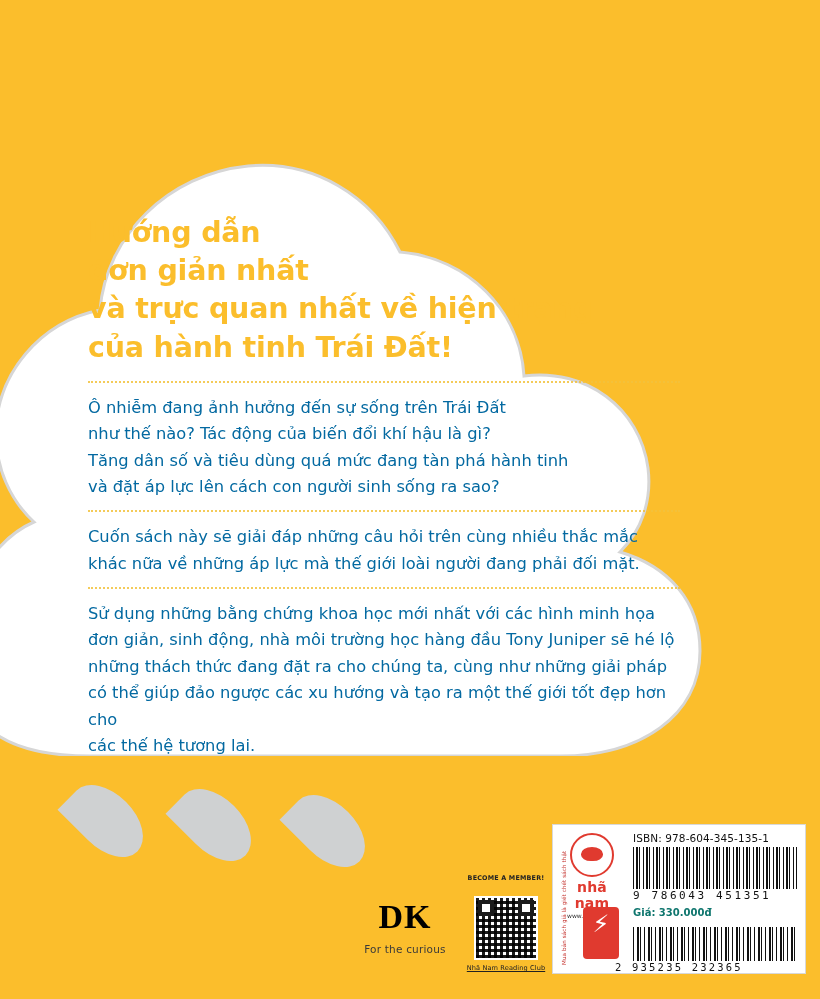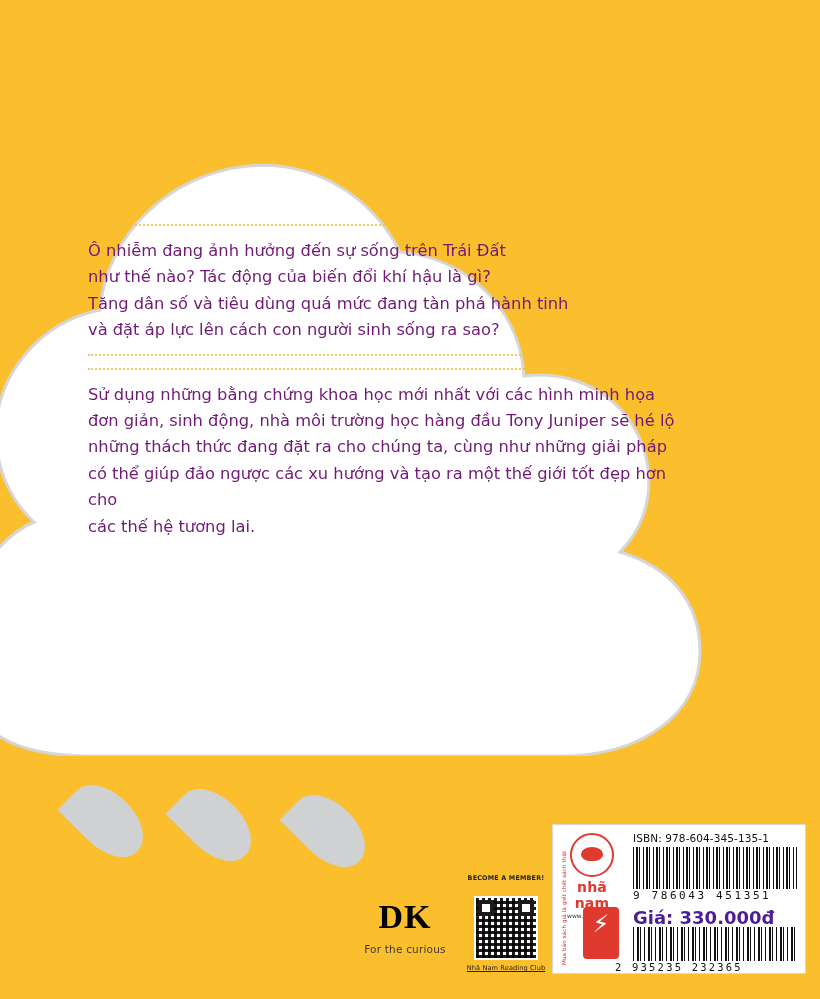--- a/index.html
+++ b/index.html
@@ -50,21 +50,21 @@
 
   .rule {
     border: none;
     border-top: 2px dotted #f3c23d;
     margin: 10px 0 12px 0;
     width: 100%;
     opacity: .85;
   }
 
   .body-text {
-    color: #701a75;
+    color: #0369a1;
     font-size: 16.3px;
     line-height: 1.62;
     margin: 0;
     white-space: pre-line;
   }
 
   
   .drops {
     position: absolute;
     left: 70px;
@@ -189,23 +189,23 @@
     font-family: "DejaVu Sans Mono", monospace;
     font-size: 11px;
     letter-spacing: 2.6px;
     color: #111;
     text-align: left;
   }
   .price-text {
     position: absolute;
     left: 80px;
     top: 82px;
-    font-size: 18px;
-    font-weight: bold;
-    color: #4c1d95;
+    font-size: 10px;
+    font-weight: bold;
+    color: #0f766e;
   }
   .barcode-bottom {
     position: absolute;
     left: 80px;
     top: 102px;
     width: 164px;
     height: 34px;
     background: repeating-linear-gradient(90deg,
       #111 0 1px, #fff 1px 4px, #111 4px 6px, #fff 6px 7px,
       #111 7px 8px, #fff 8px 11px);
@@ -314,30 +314,36 @@
              C640,312 586,272 524,280
              C520,214 468,162 400,156
              C372,100 314,64 248,70
              C168,78 106,140 100,214
              C40,226 -4,278 -4,338
              C-4,372 10,404 34,426
              C-8,444 -40,500 -40,560 Z" fill="#ffffff" stroke="#d6d6d6" stroke-width="3"></path>
   </svg>
 
   <div class="cloud-content">
+    <p class="headline">Hướng dẫn
+đơn giản nhất
+và trực quan nhất về hiện trạng
+của hành tinh Trái Đất!</p>
 
     <hr class="rule">
 
     <p class="body-text">Ô nhiễm đang ảnh hưởng đến sự sống trên Trái Đất
 như thế nào? Tác động của biến đổi khí hậu là gì?
 Tăng dân số và tiêu dùng quá mức đang tàn phá hành tinh
 và đặt áp lực lên cách con người sinh sống ra sao?</p>
 
     <hr class="rule">
 
+    <p class="body-text">Cuốn sách này sẽ giải đáp những câu hỏi trên cùng nhiều thắc mắc
+khác nữa về những áp lực mà thế giới loài người đang phải đối mặt.</p>
 
     <hr class="rule">
 
     <p class="body-text">Sử dụng những bằng chứng khoa học mới nhất với các hình minh họa
 đơn giản, sinh động, nhà môi trường học hàng đầu Tony Juniper sẽ hé lộ
 những thách thức đang đặt ra cho chúng ta, cùng như những giải pháp
 có thể giúp đảo ngược các xu hướng và tạo ra một thế giới tốt đẹp hơn cho
 các thế hệ tương lai.</p>
   </div>
 </div>

